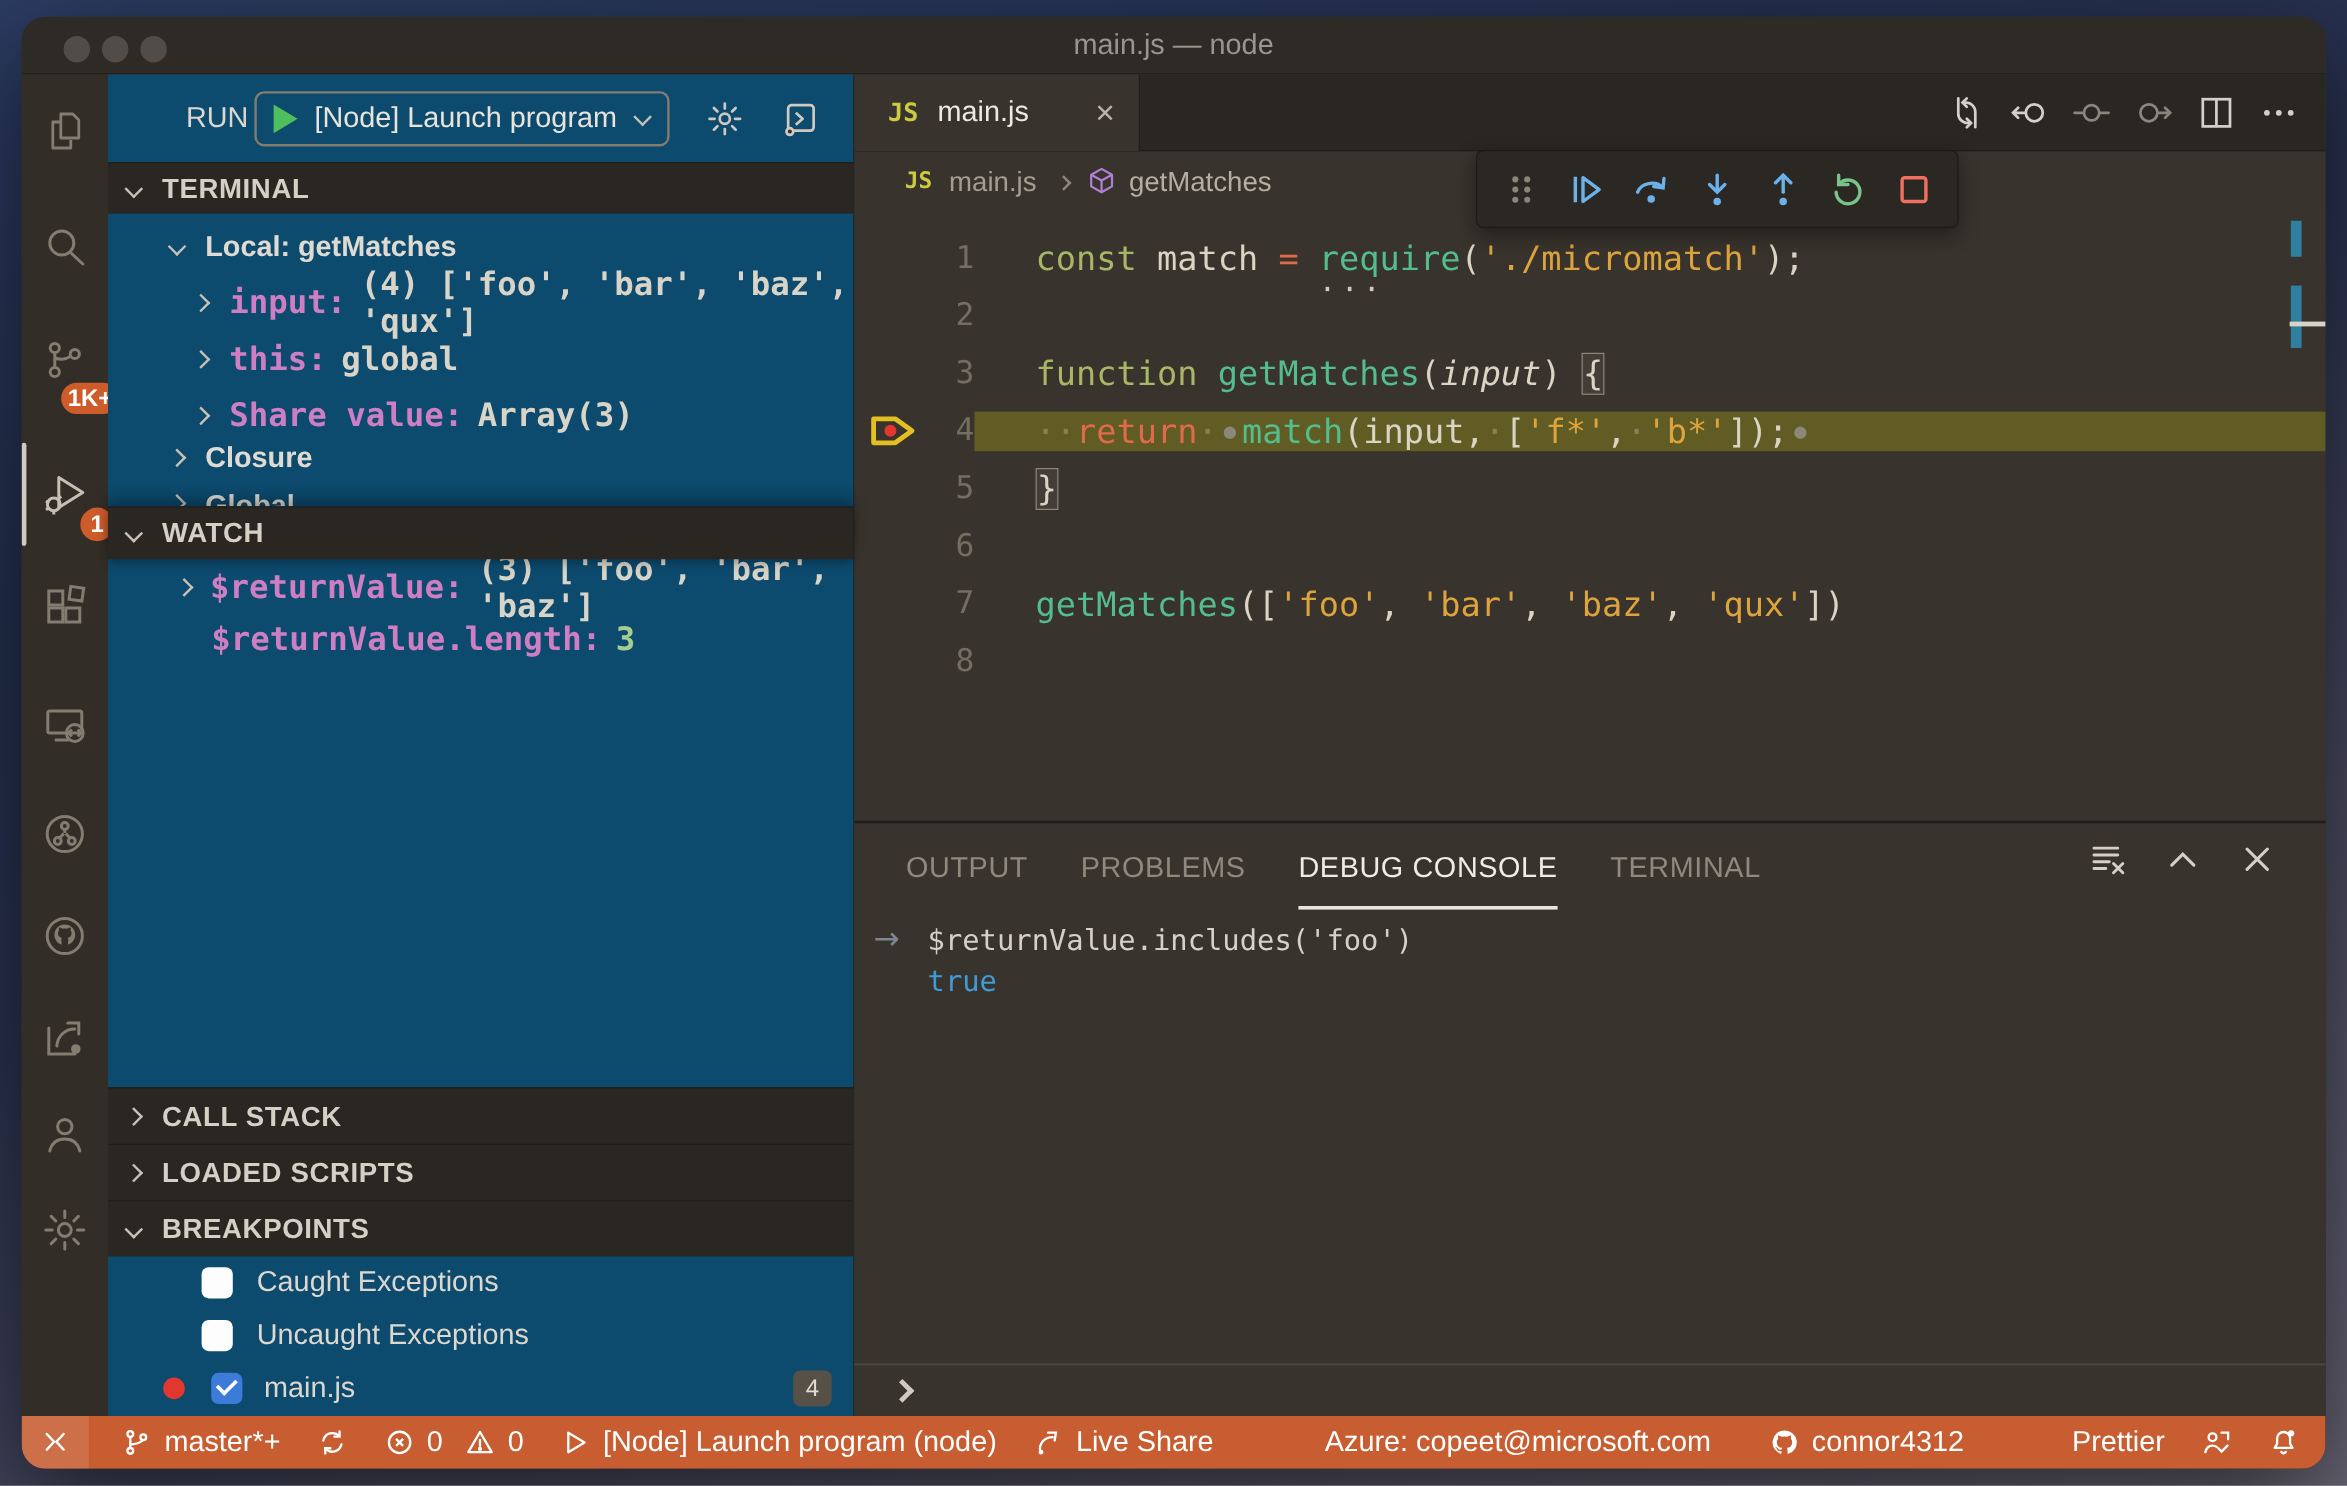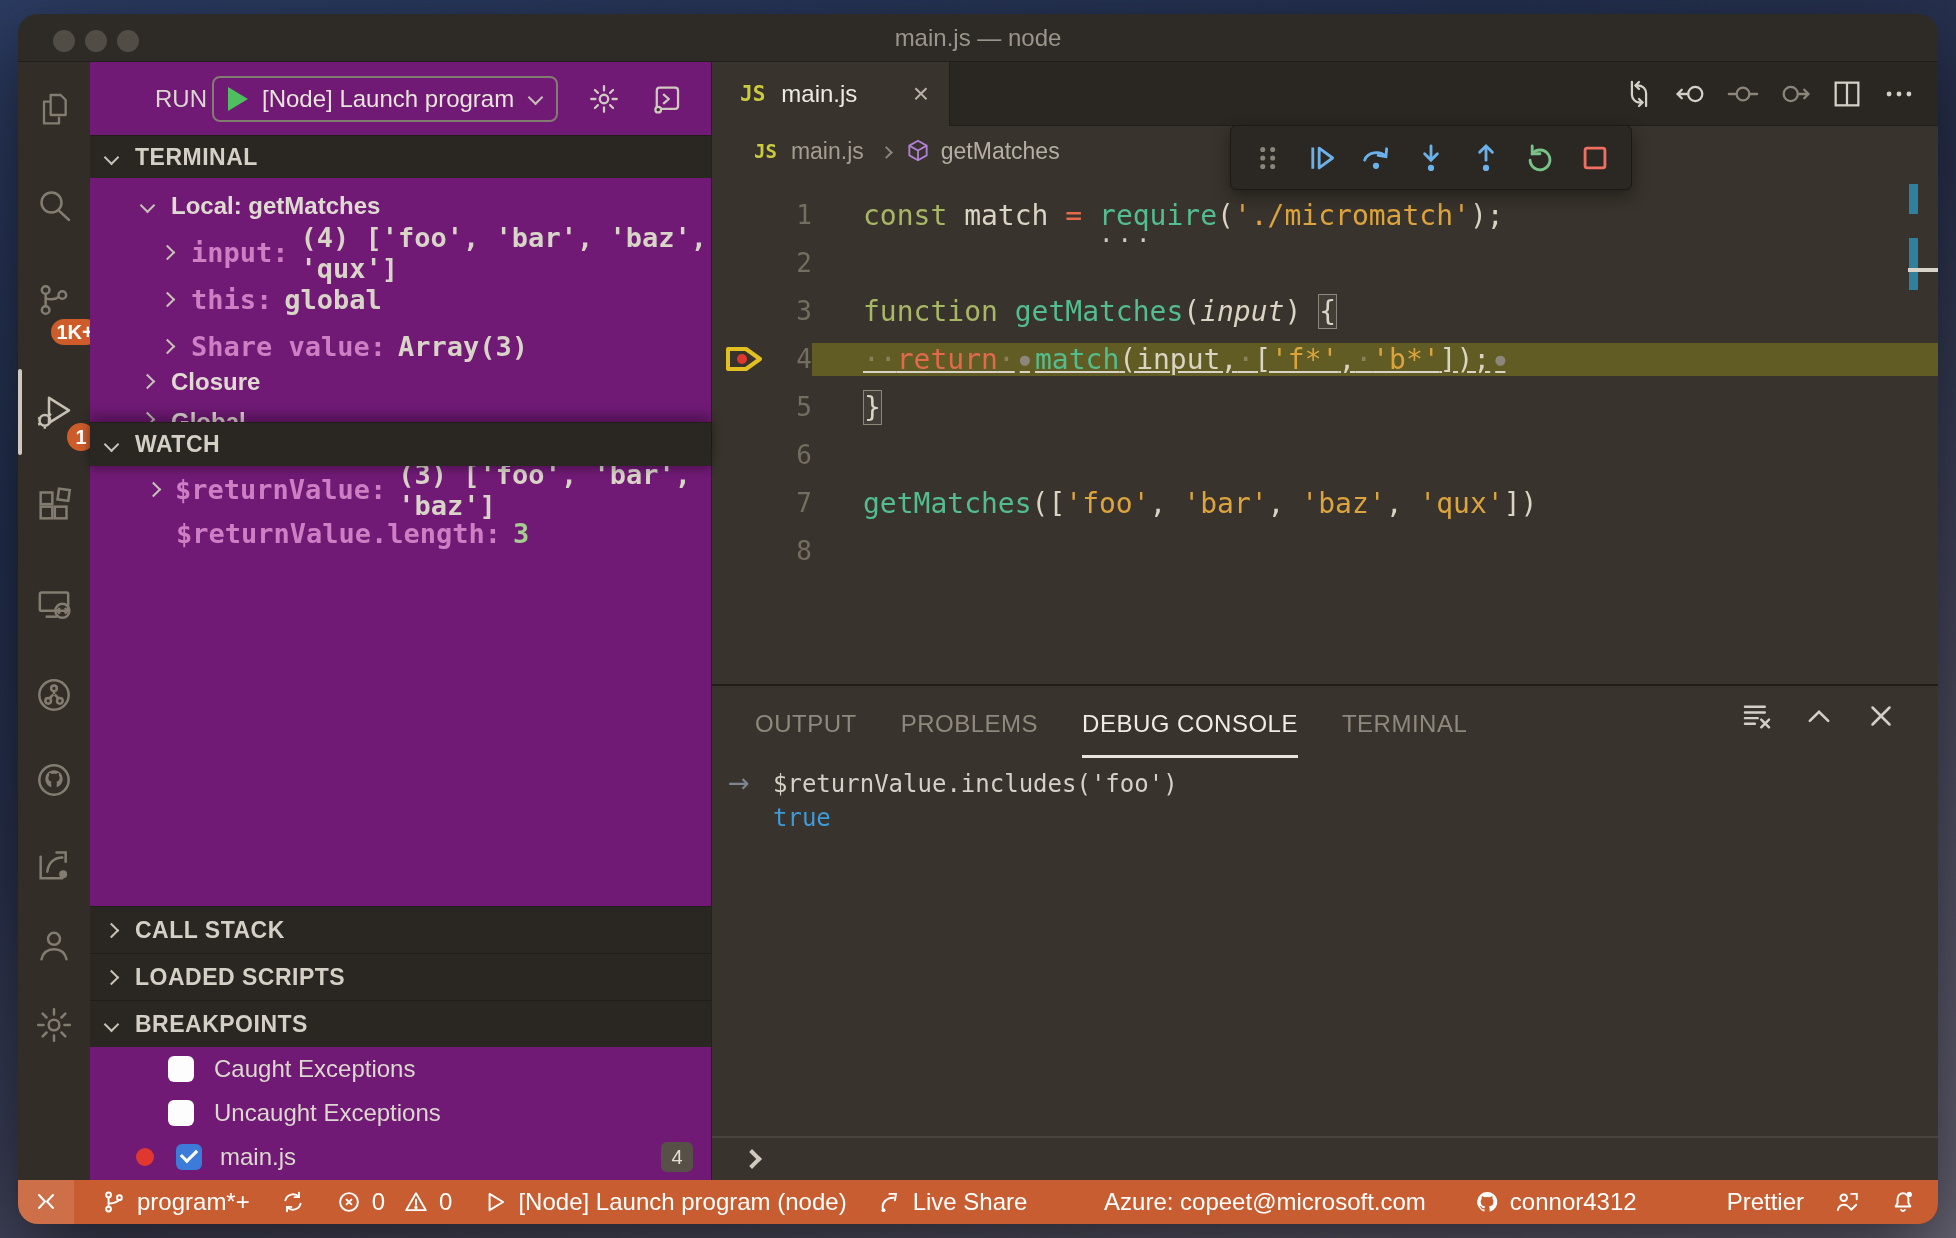--- a/index.html
+++ b/index.html
@@ -25,21 +25,21 @@
   .act-item { position:absolute; left:0; width:72px; height:84px; display:flex; align-items:center; justify-content:center; color:#837c70; }
   .act-item svg { width:40px; height:40px; }
   .act-item.active { color:#c6c0b4; }
   .act-indicator { position:absolute; left:0; width:4px; height:86px; background:#cfc9bf; border-radius:2px; }
   .act-badge { position:absolute; background:#ce5c2b; color:#fff; font-weight:bold;
     border:3px solid #322d27; display:flex; align-items:center; justify-content:center; }
   .badge-1k { left:30px; top:254px; width:54px; height:32px; border-radius:16px; font-size:20px; }
   .badge-dbg { left:46px; top:358px; width:34px; height:34px; border-radius:50%; font-size:20px; }
 
   
-  .sidebar { position:absolute; left:72px; top:0; width:622px; height:100%; background:#701a75; border-right:1px solid #262219; color:#d8d3ca; }
+  .sidebar { position:absolute; left:72px; top:0; width:622px; height:100%; background:#0c4a6e; border-right:1px solid #262219; color:#d8d3ca; }
   .side-toolbar { position:absolute; left:0; top:0; width:100%; height:73px; }
   .run-label { position:absolute; left:65px; top:0; height:73px; line-height:73px; font-size:24px; color:#dcd7ce; }
   .launch-select { position:absolute; left:122px; top:14px; width:346px; height:46px; border:2px solid #827c71; border-radius:8px;
     display:flex; align-items:center; }
   .play-tri { width:0; height:0; border-left:20px solid #4fbe5f; border-top:12px solid transparent; border-bottom:12px solid transparent; margin-left:14px; }
   .launch-text { font-size:24px; color:#e8e4db; margin-left:14px; white-space:nowrap; }
   .chev { display:inline-block; width:11px; height:11px; border-right:2.5px solid #c7c1b6; border-bottom:2.5px solid #c7c1b6; }
   .chev.down { transform:rotate(45deg); }
   .chev.right { transform:rotate(-45deg); }
   .launch-chev { margin-left:16px; margin-top:-4px; }
@@ -97,21 +97,21 @@
   .dbg-btn svg { width:34px; height:34px; }
   .c-blue { color:#6cb2ea; } .c-green { color:#79c388; } .c-red { color:#ef7060; } .c-grip { color:#8a847a; }
 
   
   .code-area { position:absolute; left:0; top:114px; width:100%; height:508px; padding-top:15px; }
   .code-line { position:relative; height:48px; display:flex; align-items:center; font-family:"DejaVu Sans Mono",monospace; font-size:28px; }
   .code-line .gutter { width:60px; height:48px; flex:0 0 auto; position:relative; }
   .code-line .gutter svg { position:absolute; left:12px; top:9px; width:42px; height:30px; }
   .code-line .lnum { width:40px; flex:0 0 auto; text-align:right; color:#746d61; font-size:26px; }
   .code-line .ltext { position:relative; flex:1; padding-left:51px; white-space:pre; color:#dad4c4; z-index:1; }
-  .code-line.current .ltext { background:#605c24;text-decoration:underline; }
+  .code-line.current .ltext { background:#605c24; }
   .tok-kw { color:#a8b766; } .tok-fn { color:#54bd8e; } .tok-str { color:#dda43e; }
   .tok-pl { color:#dad4c4; } .tok-op { color:#e06a4a; } .tok-ret { color:#e06a4a; }
   .tok-param { color:#dad4c4; font-style:italic; }
   .tok-ws { color:rgba(218,212,196,.32); }
   .tok-bdot { color:#8d867a; font-size:17px; vertical-align:4px; margin:0 5px; }
   .tok-bm { border:1.5px solid #8d867a; background:rgba(255,255,255,.05); }
   .hint-dots { position:absolute; left:287px; top:28px; color:#d0cabf; font-size:24px; letter-spacing:4px; }
 
   
   .ruler-mark { position:absolute; z-index:2; }
@@ -529,21 +529,21 @@
             <path d="M5 5l6 6.5L5 18 M19 5l-6 6.5 6 6.5"></path>
           </svg>
       </div>
       <div class="sb-item" style="margin-left:12px">
         <svg viewBox="0 0 24 24" fill="none" stroke="#fff" stroke-width="1.8">
             <circle cx="7" cy="5.5" r="2.2"></circle>
             <circle cx="7" cy="18.5" r="2.2"></circle>
             <circle cx="17" cy="8" r="2.2"></circle>
             <path d="M7 7.7v8.6 M7 13.5c6.5 0 8-2 10-3.3"></path>
           </svg>
-        <span>program*+</span>
+        <span>master*+</span>
       </div>
       <div class="sb-item">
         <svg viewBox="0 0 24 24" fill="none" stroke="#fff" stroke-width="1.8" stroke-linecap="round">
             <path d="M5 10.5a7.2 7.2 0 0 1 12.3-3.3 M19 13.5a7.2 7.2 0 0 1-12.3 3.3"></path>
             <path d="M17.5 3.5v4h-4 M6.5 20.5v-4h4"></path>
           </svg>
       </div>
       <div class="sb-item">
         <svg viewBox="0 0 24 24" fill="none" stroke="#fff" stroke-width="1.8">
             <circle cx="12" cy="12" r="8.2"></circle>

